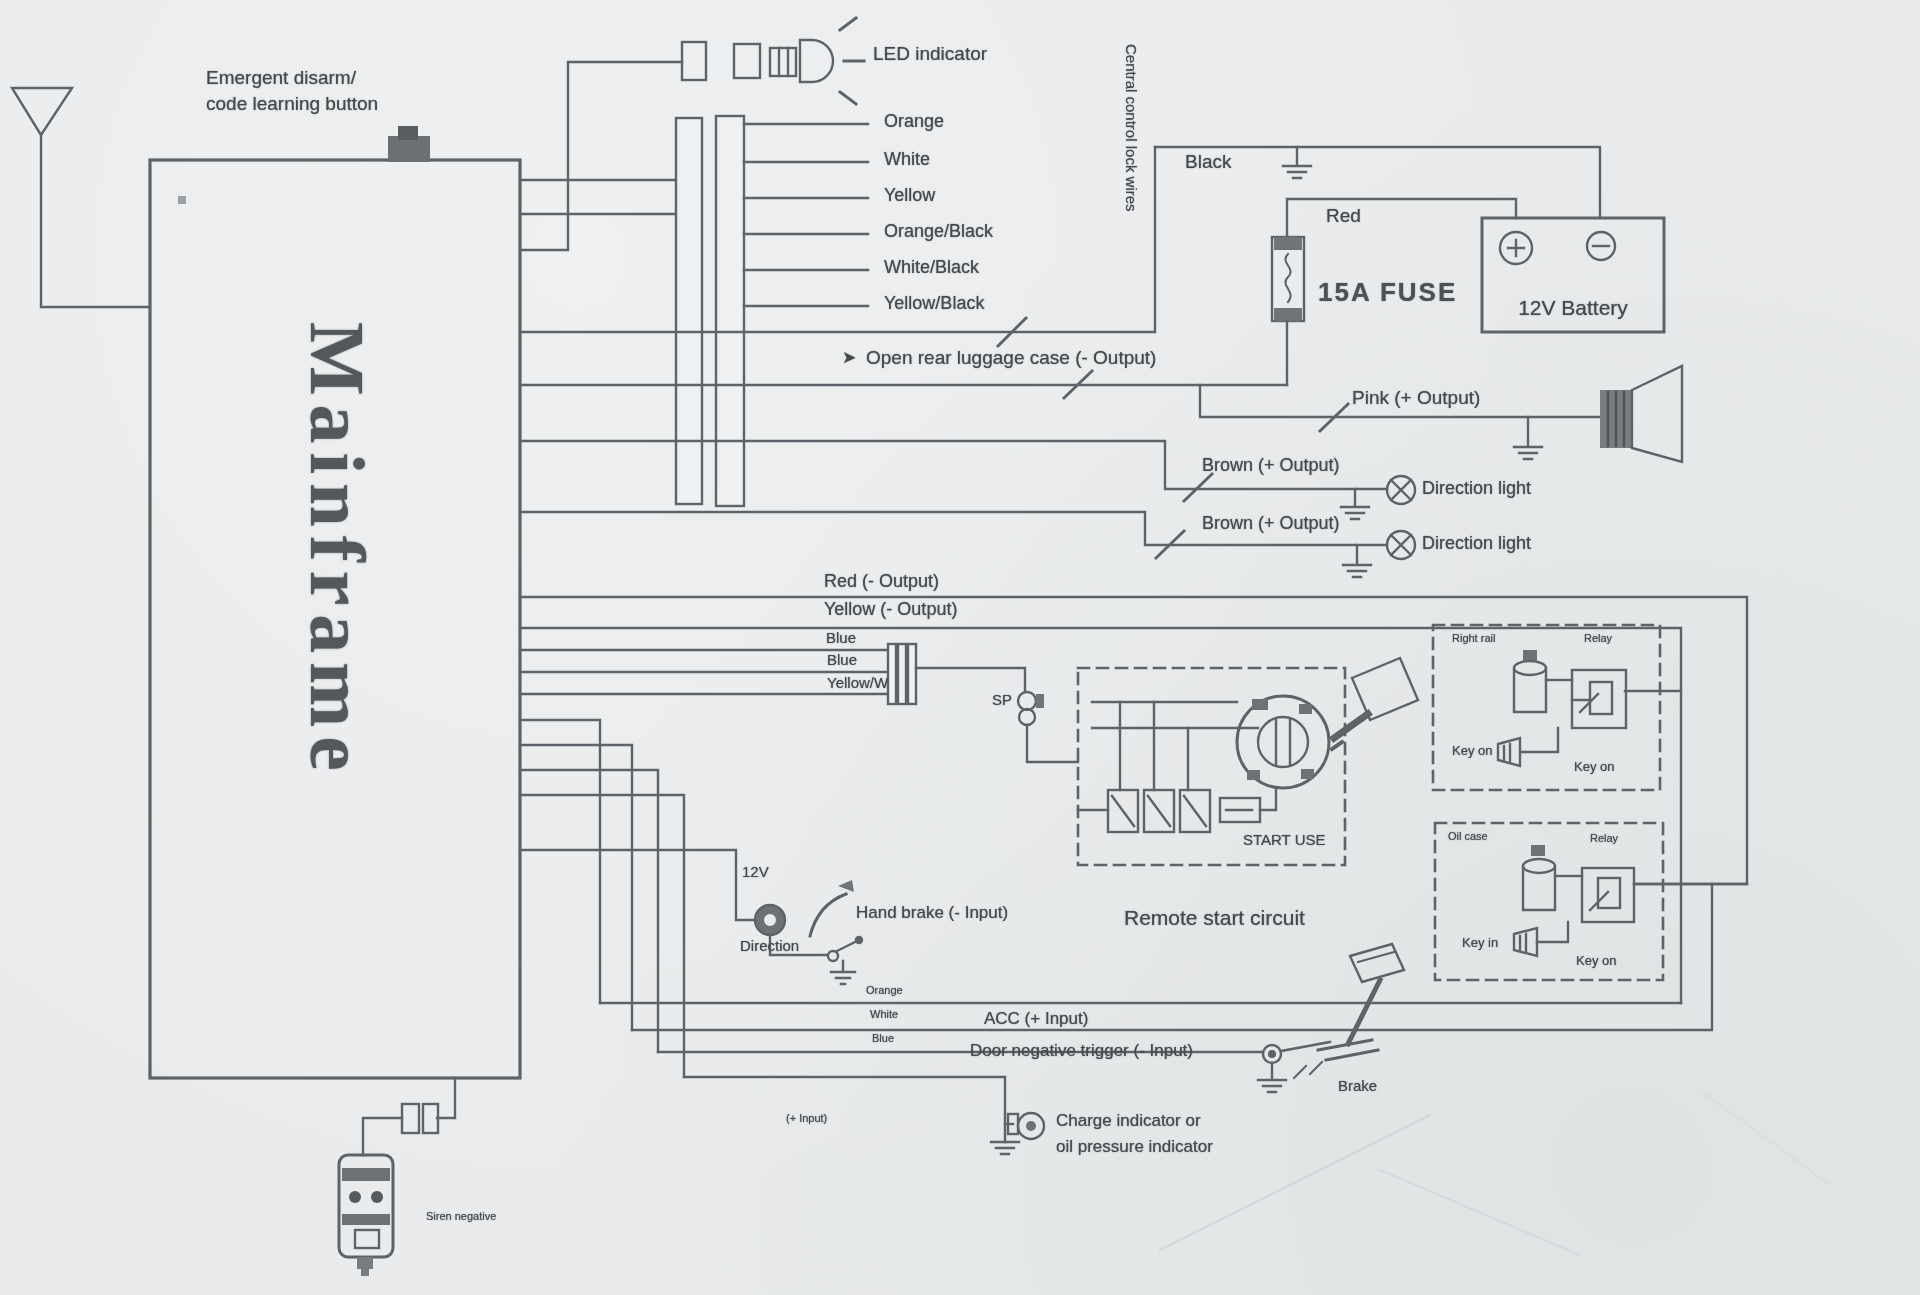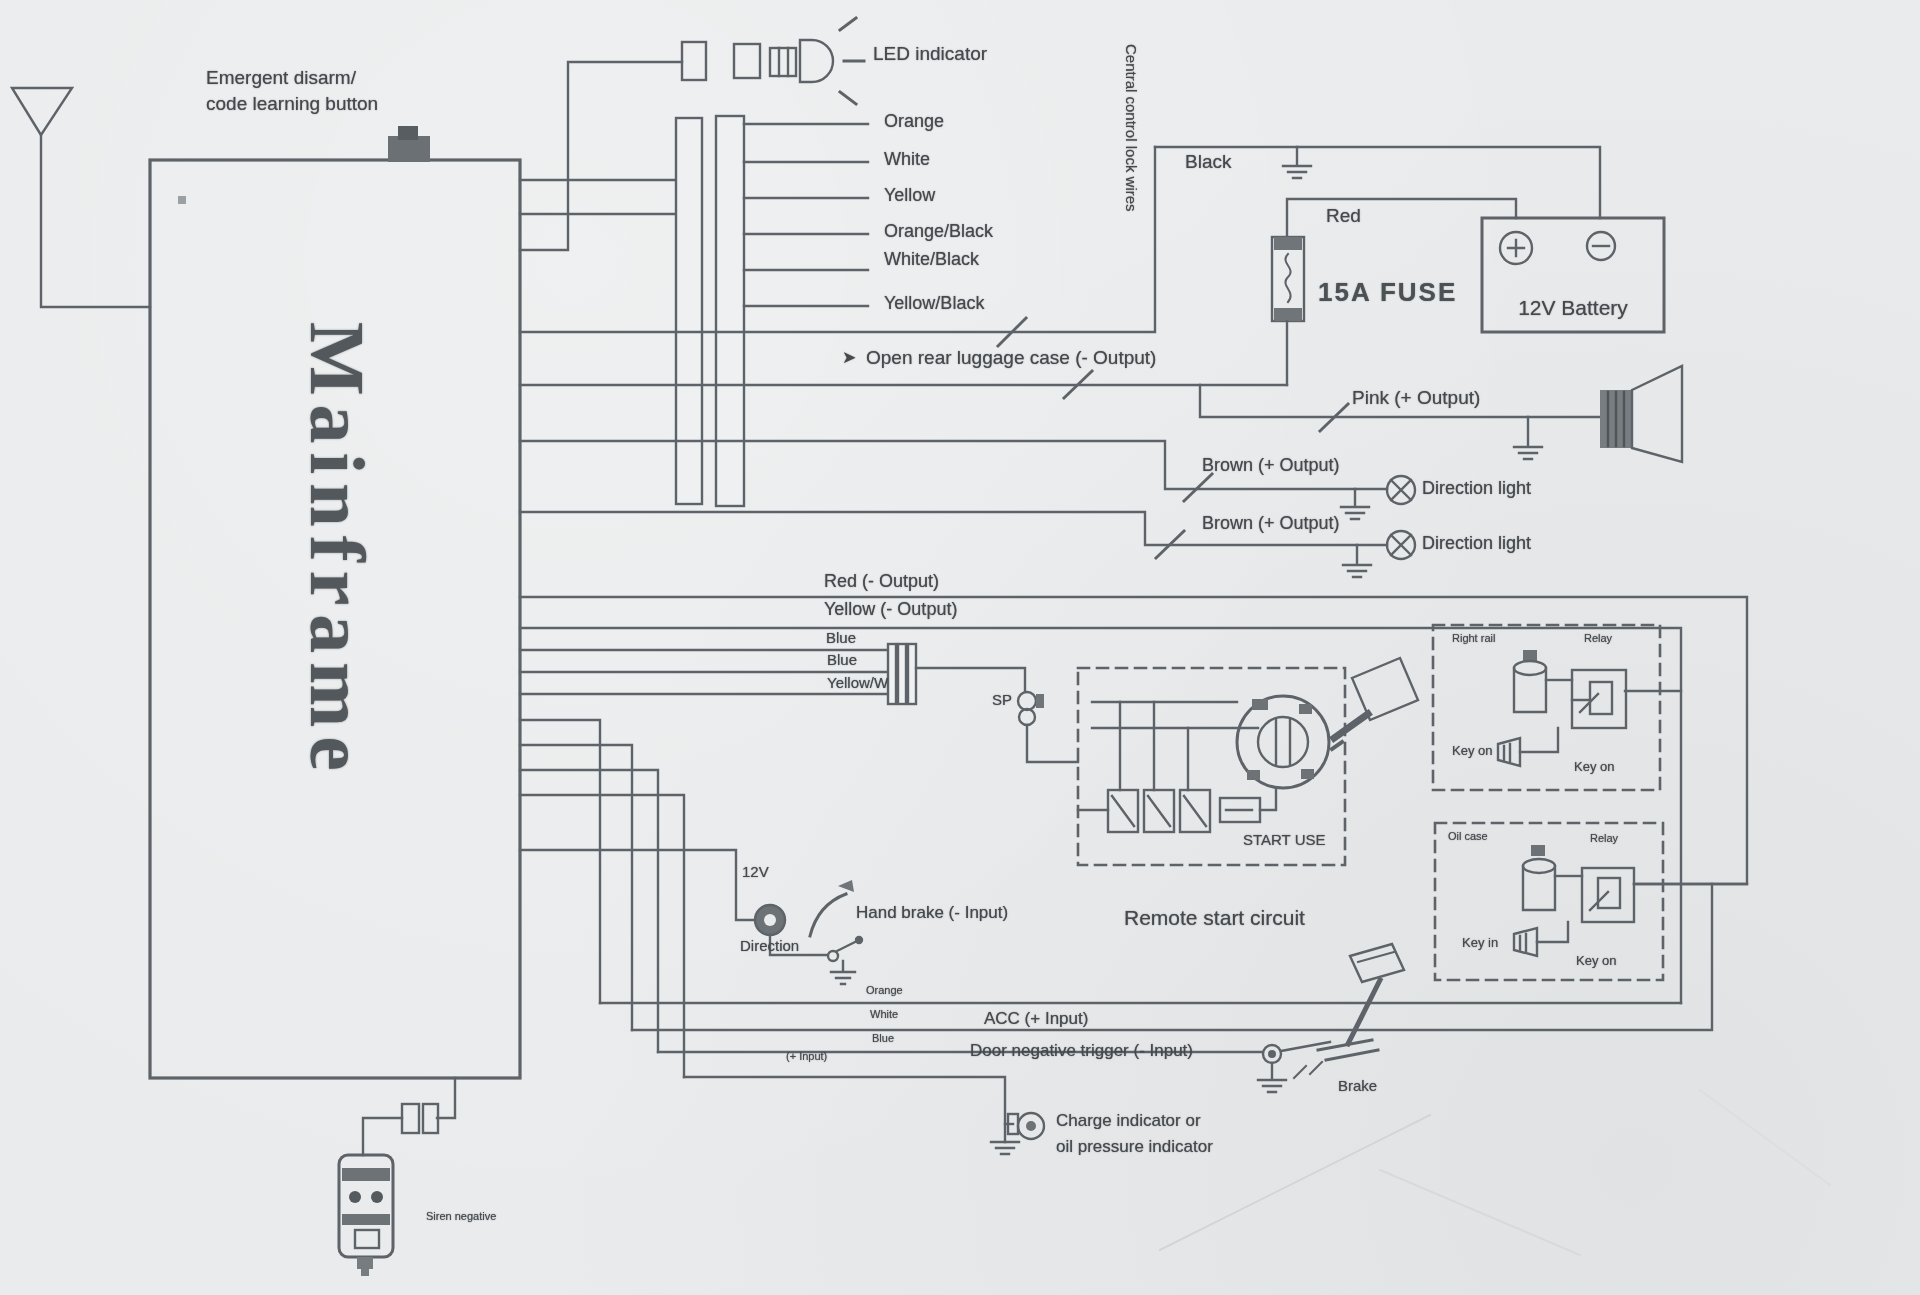--- a/index.html
+++ b/index.html
@@ -252,21 +252,21 @@
 
 <div class="lbl fs19" style="left:206px;top:68px">Emergent disarm/</div>
 <div class="lbl fs19" style="left:206px;top:94px">code learning button</div>
 <div class="mainframe-text">Mainframe</div>
 
 <div class="lbl fs19" style="left:873px;top:44px">LED indicator</div>
 <div class="lbl fs18" style="left:884px;top:112px">Orange</div>
 <div class="lbl fs18" style="left:884px;top:150px">White</div>
 <div class="lbl fs18" style="left:884px;top:186px">Yellow</div>
 <div class="lbl fs18" style="left:884px;top:222px">Orange/Black</div>
-<div class="lbl fs18" style="left:884px;top:250px">White/Black</div>
+<div class="lbl fs18" style="left:884px;top:258px">White/Black</div>
 <div class="lbl fs18" style="left:884px;top:294px">Yellow/Black</div>
 <div class="lbl fs15 vert" style="left:1122px;top:44px;height:260px">Central control lock wires</div>
 
 <div class="lbl fs19" style="left:1185px;top:152px">Black</div>
 <div class="lbl fs19" style="left:1326px;top:206px">Red</div>
 <div class="lbl fs26" style="left:1318px;top:278px">15A FUSE</div>
 <div class="lbl fs21 battery-lbl" style="left:1482px;top:296px">12V Battery</div>
 
 <div class="lbl fs17" style="left:842px;top:349px">➤</div>
 <div class="lbl fs19" style="left:866px;top:348px">Open rear luggage case (- Output)</div>
@@ -298,19 +298,19 @@
 
 <div class="lbl fs15" style="left:742px;top:864px">12V</div>
 <div class="lbl fs15" style="left:740px;top:938px">Direction</div>
 <div class="lbl fs17" style="left:856px;top:904px">Hand brake (- Input)</div>
 
 <div class="lbl fs16" style="left:866px;top:984px">Orange</div>
 <div class="lbl fs16" style="left:870px;top:1008px">White</div>
 <div class="lbl fs17" style="left:984px;top:1010px">ACC  (+ Input)</div>
 <div class="lbl fs16" style="left:872px;top:1032px">Blue</div>
 <div class="lbl fs17" style="left:970px;top:1042px">Door negative trigger (- Input)</div>
-<div class="lbl fs16" style="left:786px;top:1050px">(+ Input)</div>
+<div class="lbl fs16" style="left:786px;top:1112px">(+ Input)</div>
 <div class="lbl fs15" style="left:1338px;top:1078px">Brake</div>
 <div class="lbl fs17" style="left:1056px;top:1112px">Charge indicator or</div>
 <div class="lbl fs17" style="left:1056px;top:1138px">oil pressure indicator</div>
 <div class="lbl fs16" style="left:426px;top:1210px">Siren negative</div>
 
 </div>
 
 </body></html>

